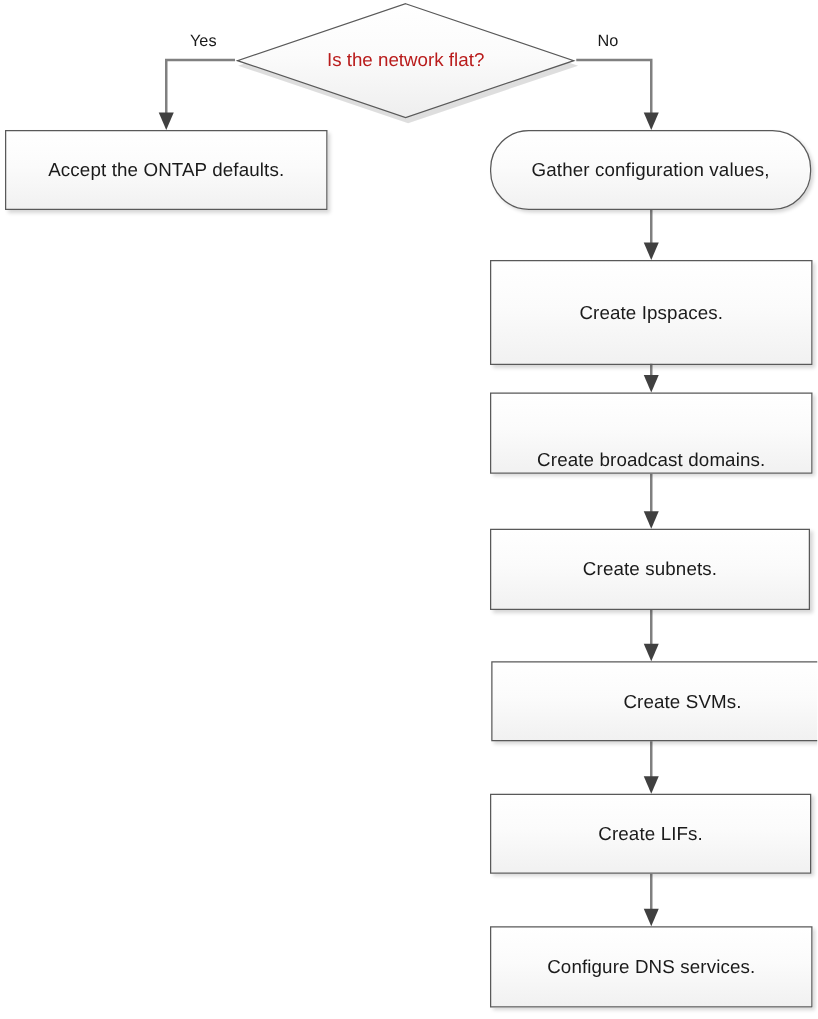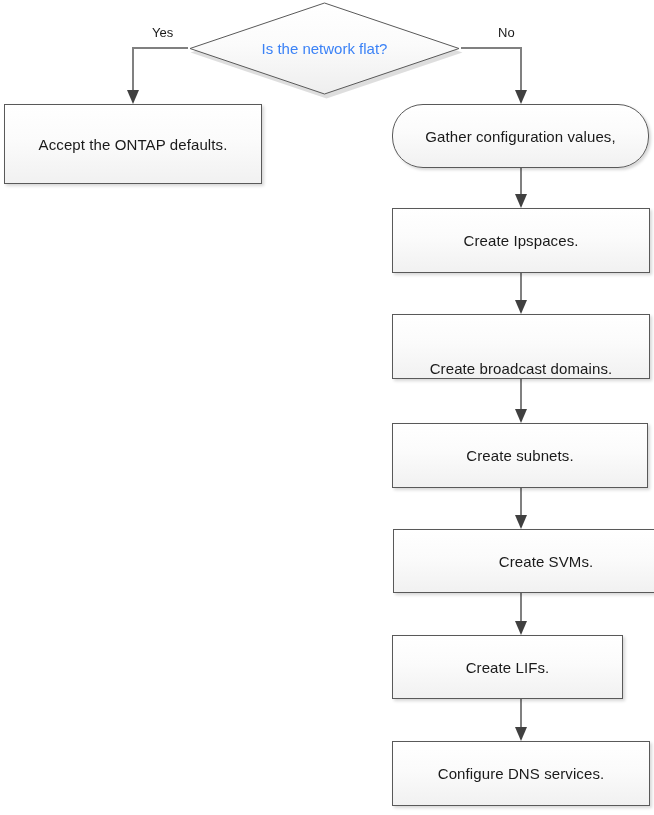--- a/index.html
+++ b/index.html
@@ -47,21 +47,21 @@
   .diamond-wrap svg {
     position: absolute;
     left: 0;
     top: 0;
     overflow: visible;
   }
   .diamond-wrap .label {
     position: relative;
     font-size: 15px;
     line-height: 19px;
-    color: #3b82f6;
+    color: #b91c1c;
     z-index: 2;
     text-align: center;
   }
   
   .edge-svg {
     position: absolute;
     left: 0;
     top: 0;
     width: 654px;
     height: 815px;
@@ -124,49 +124,49 @@
           <stop offset="100%" stop-color="#eeeeee"></stop>
         </linearGradient>
       </defs>
       <polygon points="138.5,4.5 274.5,50.5 138.5,96.5 2.5,50.5" fill="rgba(0,0,0,0.13)" stroke="none"></polygon>
       <polygon points="136.5,1 271,46.5 136.5,92 2,46.5" fill="url(#dgrad)" stroke="#595959" stroke-width="1"></polygon>
     </svg>
     <span class="label">Is the network flat?</span>
   </div>
 
   <span class="branch-label" style="left:152px; top:25px;">Yes</span>
-  <span class="branch-label" style="left:498px; top:25px;">No</span>
+  <span class="branch-label" style="left:478px; top:25px;">No</span>
 
-  <div class="node" style="left:4px; top:104px; width:258px; height:80px;">
+  <div class="node" style="left:4px; top:104px; width:258px; height:64px;">
     <span class="label">Accept the ONTAP defaults.</span>
   </div>
 
   <div class="node" style="left:392px; top:104px; width:257px; height:64px;border-radius:31px;">
     <span class="label">
       <span>Gather configuration values,</span><br>
     </span>
   </div>
 
-  <div class="node" style="left:392px; top:208px; width:258px; height:65px;justify-content:center;">
+  <div class="node" style="left:392px; top:208px; width:258px; height:84px;justify-content:center;">
     <span class="label">Create Ipspaces.</span>
   </div>
 
   <div class="node" style="left:392px; top:314px; width:258px; height:65px;align-items:flex-end;">
     <span class="label">Create broadcast domains.</span>
   </div>
 
   <div class="node" style="left:392px; top:423px; width:256px; height:65px;">
     <span class="label">Create subnets.</span>
   </div>
 
   <div class="node" style="left:393px; top:529px; width:306px; height:64px;">
     <span class="label">Create SVMs.</span>
   </div>
 
-  <div class="node" style="left:392px; top:635px; width:231px; height:64px;">
+  <div class="node" style="left:392px; top:635px; width:257px; height:64px;">
     <span class="label">Create LIFs.</span>
   </div>
 
   <div class="node" style="left:392px; top:741px; width:258px; height:65px;">
     <span class="label">Configure DNS services.</span>
   </div>
 
 </div>
 
 </body></html>

